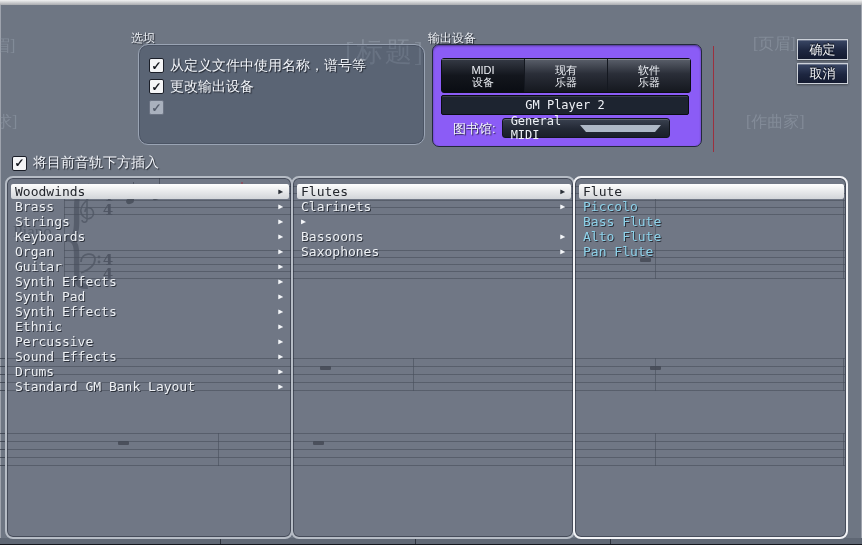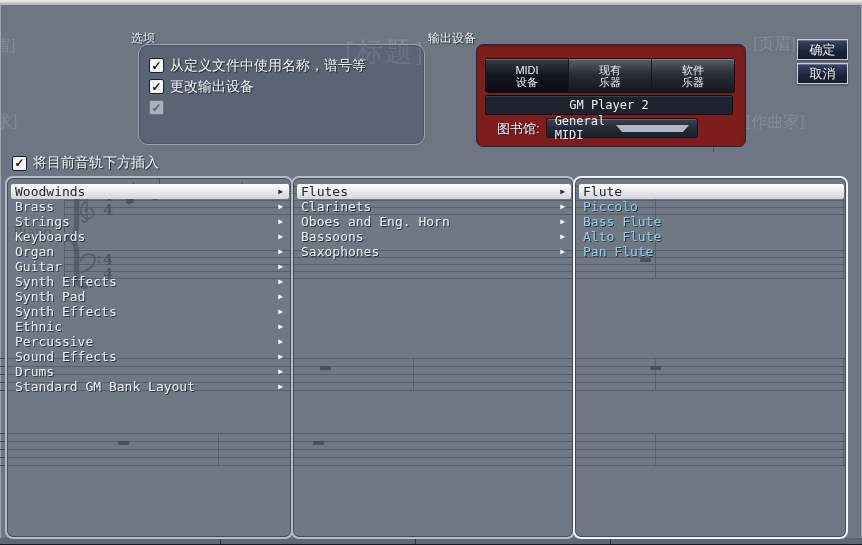--- a/index.html
+++ b/index.html
@@ -71,36 +71,36 @@
   .chk-row{display:flex;align-items:center;height:21px;gap:6px;}
   .chk{width:13px;height:13px;background:#f4f5f7;border:1px solid #1a1e28;
     border-radius:2px;display:flex;align-items:center;justify-content:center;
     font-size:12px;line-height:12px;color:#12151c;font-weight:bold;flex:0 0 auto;}
   .chk-label{color:#f2f5fa;font-size:14px;text-shadow:1px 1px 1px rgba(15,18,25,.8);}
   .chk-row.disabled .chk{background:#a9b1be;border-color:#6b7383;color:#555d6c;}
   .chk-row.disabled .chk-label{color:#97a1b1;text-shadow:none;}
 
   
   .output-box{position:absolute;left:432px;top:44px;width:268px;height:101px;
-    border:1px solid #232a3a;border-radius:7px;background:#7f1d1d;
-    box-shadow:inset 0 1px 2px rgba(20,25,35,.5);z-index:4;margin-left:44px;}
+    border:1px solid #232a3a;border-radius:7px;background:#8b5cf6;
+    box-shadow:inset 0 1px 2px rgba(20,25,35,.5);z-index:4;}
   .tabs{position:absolute;left:8px;top:13px;width:248px;height:33px;display:flex;gap:1px;
     background:#141820;border:1px solid #0b0e14;border-radius:3px;}
   .tab{flex:1;display:flex;flex-direction:column;align-items:center;justify-content:center;
     color:#eef1f6;font-size:11px;line-height:12px;
     background:linear-gradient(#5a5f6a 0%,#2a2e38 45%,#15181f 100%);
     box-shadow:inset 0 1px 0 rgba(255,255,255,.25);cursor:default;}
   .tab.selected{background:linear-gradient(#353a45 0%,#13161d 50%,#0a0d13 100%);}
   .gm-bar{position:absolute;left:8px;top:50px;width:246px;height:18px;background:#1d2430;
     border:1px solid #0a0d13;border-radius:2px;box-shadow:inset 0 1px 0 rgba(255,255,255,.12);
     color:#eef1f6;font-family:"DejaVu Sans Mono",monospace;font-size:12px;
     display:flex;align-items:center;justify-content:center;}
   .lib-row{position:absolute;left:20px;top:73px;display:flex;align-items:flex-end;gap:6px;}
   .lib-label{color:#f2f5fa;font-size:13px;text-shadow:1px 1px 1px rgba(15,18,25,.8);}
-  .dropdown{width:152px;height:20px;border:1px solid #11151d;border-radius:3px;
+  .dropdown{width:168px;height:20px;border:1px solid #11151d;border-radius:3px;
     background:linear-gradient(#3a4150 0%,#232935 55%,#1a1f29 100%);
     box-shadow:inset 0 1px 0 rgba(255,255,255,.2);display:flex;align-items:center;
     padding:0 8px;box-sizing:border-box;cursor:default;}
   .dropdown span{flex:1;color:#eef1f6;font-family:"DejaVu Sans Mono",monospace;font-size:12px;}
   .dd-arrow{width:0;height:0;border-left:6px solid transparent;
     border-right:6px solid transparent;border-top:7px solid #aeb8c6;}
 
   
   .btn{position:absolute;left:797px;width:51px;height:21px;border-radius:0;
     border:1px solid #ccd1d9;background:linear-gradient(#3a4765 0%,#1d2640 55%,#141b30 100%);
@@ -301,21 +301,20 @@
     <div class="rows">
         <div class="row selected">
           <span>Flutes</span>
           <span class="arrow">▶</span>
         </div>
         <div class="row">
           <span>Clarinets</span>
           <span class="arrow">▶</span>
         </div>
         <div class="row">
-          <span>Oboes and Eng. Horn</span>
           <span class="arrow">▶</span>
         </div>
         <div class="row">
           <span>Bassoons</span>
           <span class="arrow">▶</span>
         </div>
         <div class="row">
           <span>Saxophones</span>
           <span class="arrow">▶</span>
         </div>

